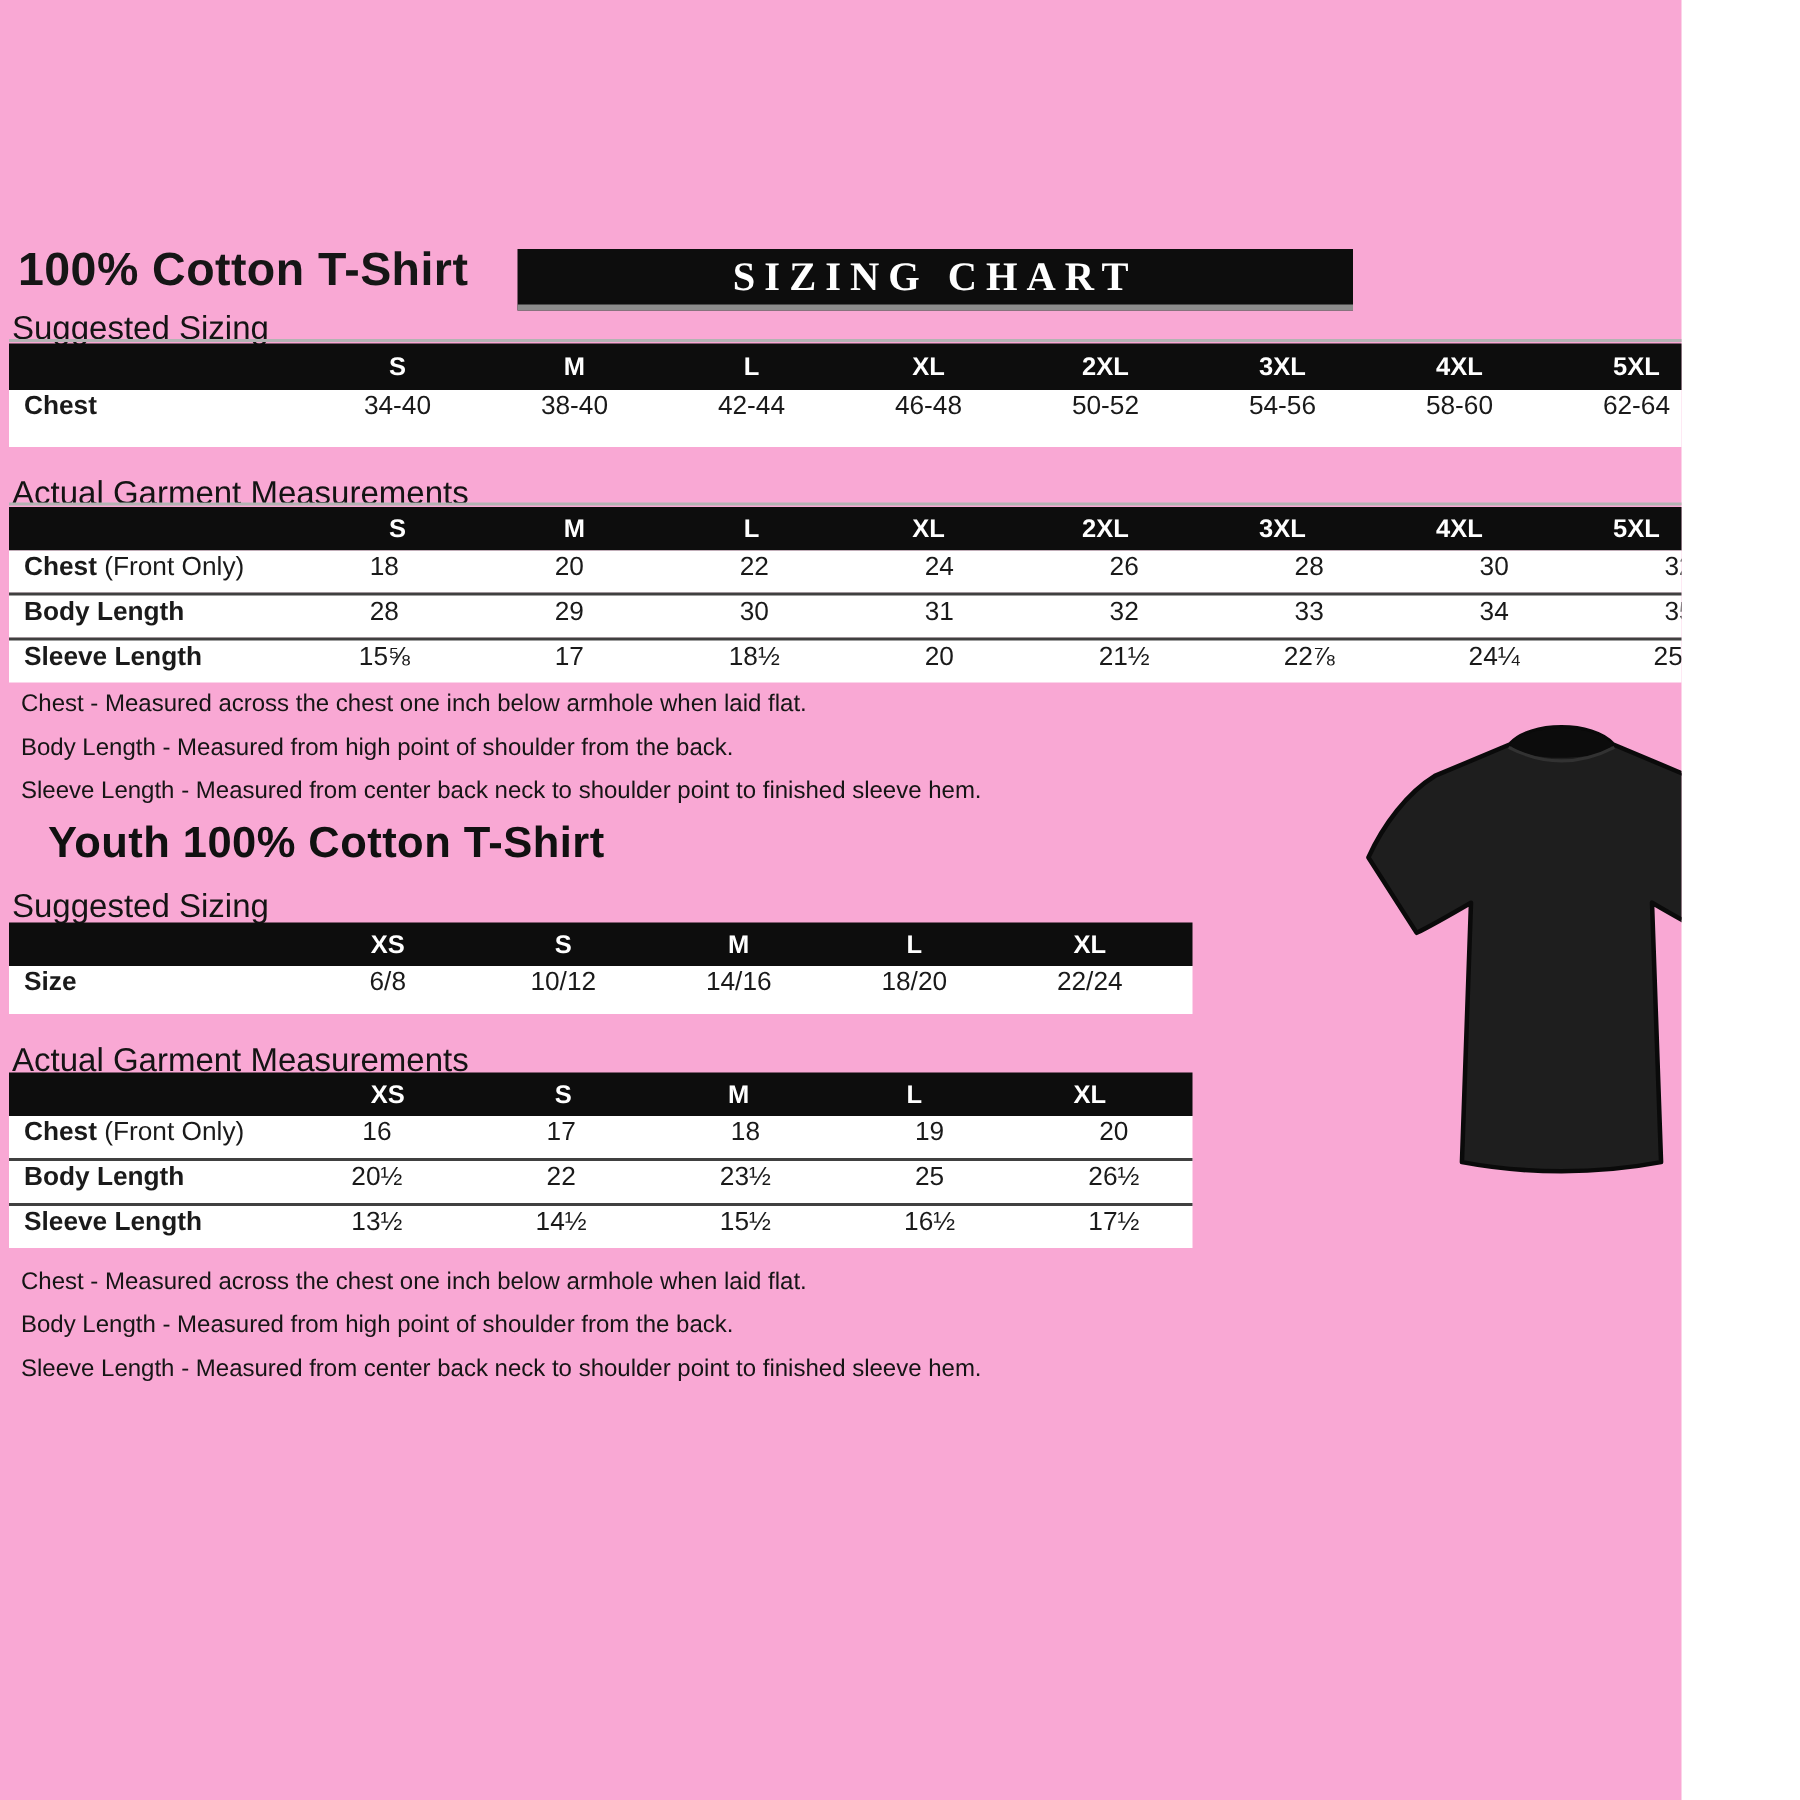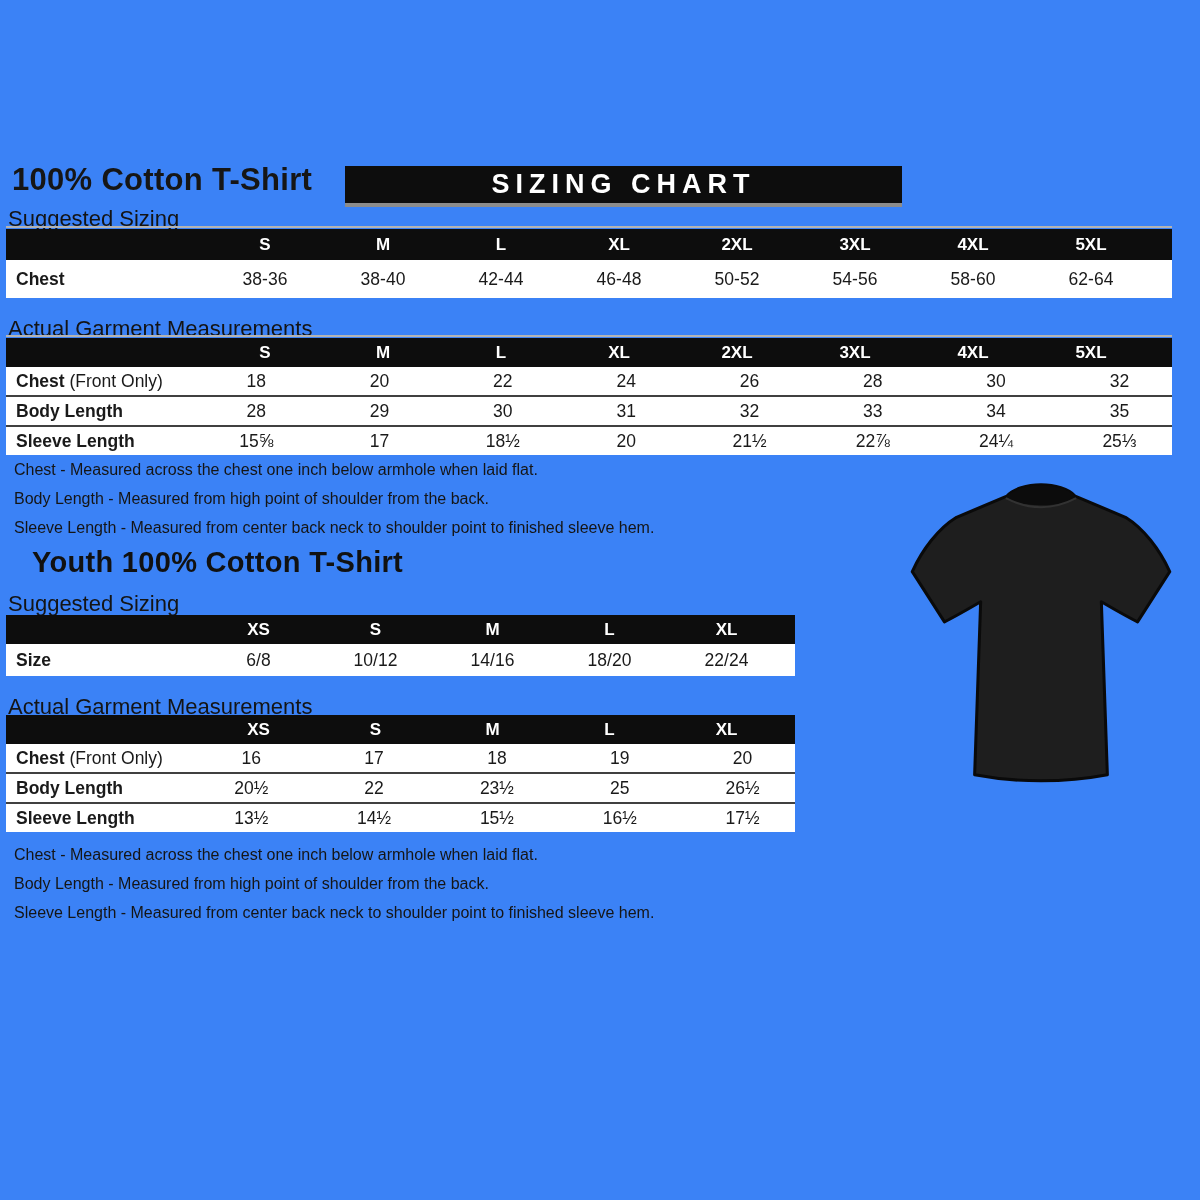--- a/index.html
+++ b/index.html
@@ -1,36 +1,36 @@
 <!DOCTYPE html>
 <html style="--band: #0d0d0d;"><head>
 <meta charset="utf-8">
 <style>
   html,body{margin:0;padding:0;background:#ffffff;}
   .canvas{
-    position:relative;width:1200px;height:1200px;background:#3b82f6;
-    font-family:"Liberation Sans",sans-serif;color:#1a1a1a;overflow:hidden;
+    position:relative;width:1092px;height:1200px;background:#f9a8d4;
+    font-family:"Liberation Sans",sans-serif;color:#1a1a1a;overflow:hidden;padding-left:29px;
   }
   .abs{position:absolute;}
 
   .page-title{font-size:31px;font-weight:bold;letter-spacing:.3px;color:#161616;}
   .youth-title{font-size:29px;font-weight:bold;letter-spacing:.3px;color:#111;margin-left:28px;}
 
   .banner{
     background:var(--band,#0d0d0d);color:#fff;display:flex;align-items:center;justify-content:center;
-    font-weight:bold;font-size:27px;letter-spacing:6px;border-bottom:4px solid #8c8c8c;box-sizing:border-box;
+    font-weight:bold;font-size:27px;letter-spacing:6px;border-bottom:4px solid #8c8c8c;box-sizing:border-box;font-family:Liberation Serif, serif;
   }
 
   .section-label{font-size:22px;color:#141414;}
   .u-short{display:inline-block;border-bottom:2px solid #9a9a9a;padding-bottom:1px;}
 
   .sheet{box-sizing:border-box;}
   .topline{border-top:2px solid #b3b3b3;padding-top:1px;}
   .t-head{display:flex;align-items:center;background:var(--band,#0d0d0d);color:#fff;font-weight:bold;}
-  .t-row{display:flex;align-items:center;background:#fff;}
+  .t-row{display:flex;background:#fff;}
   .t-row + .t-row{border-top:2px solid #404040;}
   .t-label{box-sizing:border-box;padding-left:10px;font-size:17.5px;white-space:nowrap;}
   .t-label b{font-weight:bold;}
   .t-cell{text-align:center;font-size:17.5px;}
   .t-head .t-cell{font-size:17px;}
 
   .adult .t-label{width:200px;}
   .adult .t-cell{width:118px;}
   .youth .t-label{width:194px;}
   .youth .t-cell{width:117px;}
@@ -65,21 +65,21 @@
         <div class="t-cell">M</div>
         <div class="t-cell">L</div>
         <div class="t-cell">XL</div>
         <div class="t-cell">2XL</div>
         <div class="t-cell">3XL</div>
         <div class="t-cell">4XL</div>
         <div class="t-cell">5XL</div>
       </div>
       <div class="t-row">
         <div class="t-label"><b>Chest</b></div>
-        <div class="t-cell">38-36</div>
+        <div class="t-cell">34-40</div>
         <div class="t-cell">38-40</div>
         <div class="t-cell">42-44</div>
         <div class="t-cell">46-48</div>
         <div class="t-cell">50-52</div>
         <div class="t-cell">54-56</div>
         <div class="t-cell">58-60</div>
         <div class="t-cell">62-64</div>
       </div>
     </div>
 

